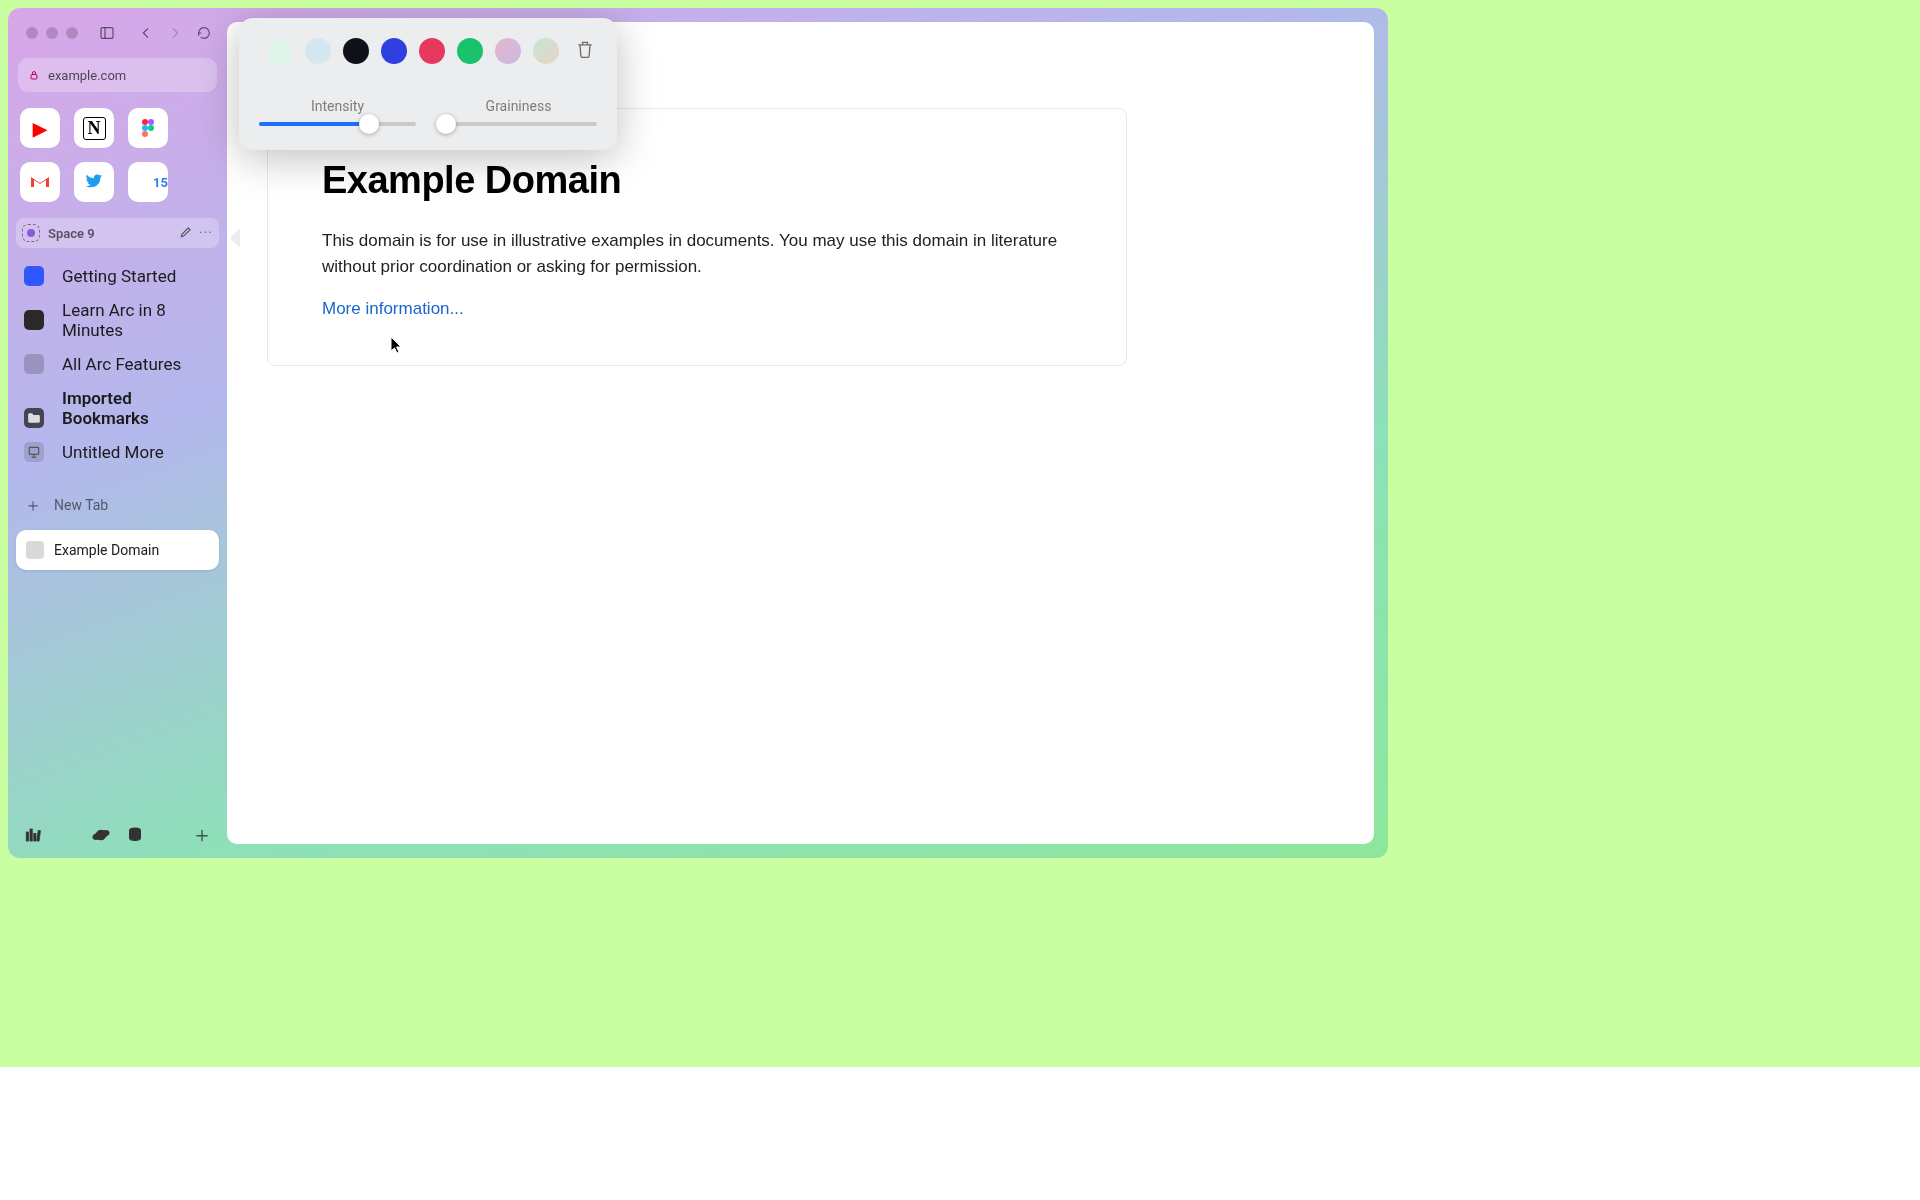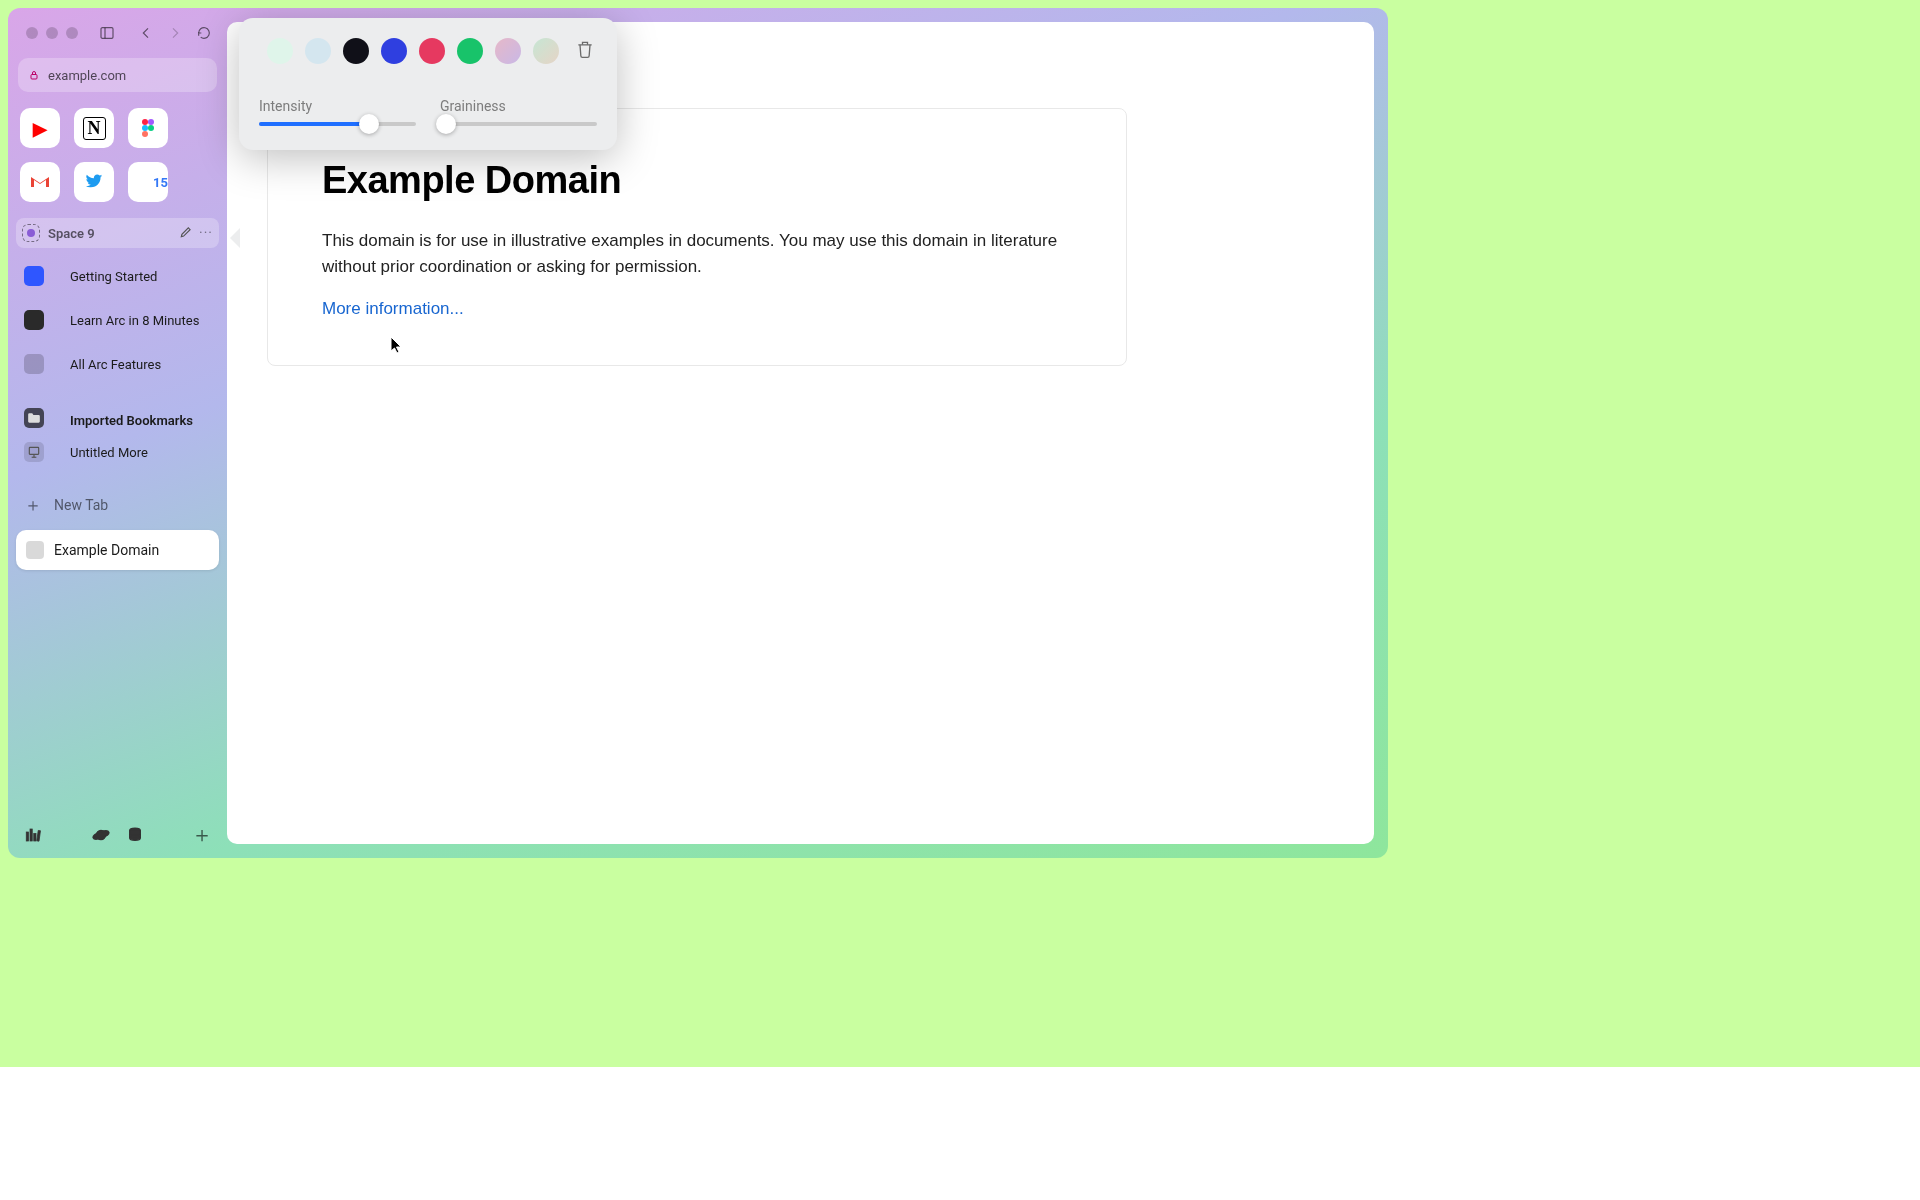--- a/index.html
+++ b/index.html
@@ -94,25 +94,25 @@
     border: 1.5px dashed rgba(0,0,0,0.45);
     display:flex; align-items:center; justify-content:center;
   }
   .space-badge-inner { width:8px;height:8px;border-radius:50%; background:#8a5cd6;}
   .space-label { font-size:13px; color: rgba(0,0,0,0.6); font-weight:600; flex:1;}
   .space-actions { display:flex; gap:6px; color: rgba(0,0,0,0.45);}
   .space-actions span{ font-size:14px;}
   
   .pinned-list { display:flex; flex-direction:column; gap:4px; }
   .pinned-item {
-    display:flex; align-items:center; gap:26px;
+    display:flex; align-items:center; gap:18px;
     height: 40px;
     padding: 0 8px;
     border-radius: 8px;
-    font-size: 13px;
+    font-size: 17px;
     color: #1b1b1b;
   }
   .pinned-item.bold { font-weight:600;align-items:flex-end; }
   .pi-icon { width:20px; height:20px; border-radius:5px; background: rgba(0,0,0,0.25); flex-shrink:0; display:flex;align-items:center;justify-content:center;}
   .pi-icon.blue{ background:#2f56ff;}
   .pi-icon.dark{ background:#2a2a2a;}
   .pi-icon.grey{ background: rgba(0,0,0,0.18);}
   .pi-icon.folder{ background:#445; color:#fff; font-size:12px;}
   .pi-icon.easel{ background: rgba(0,0,0,0.12);}
   
@@ -219,21 +219,21 @@
   }
   .cf-center-ctrl span{ width:20px; text-align:center; cursor:default;}
   
   .node{ position:absolute; border-radius:50%; }
   .node.purple{ width:34px;height:34px; background:#9a3fe0; left:145px; top:44px; box-shadow:0 0 0 4px rgba(255,255,255,0.9);}
   .node.green{ width:16px;height:16px; background:#18c648; left:110px; top:226px; box-shadow:0 0 0 3px rgba(255,255,255,0.9);}
   .node.yellow{ width:18px;height:18px; background:#f2e337; left:198px; top:222px; box-shadow:0 0 0 3px rgba(255,255,255,0.85);}
   
   .sliders{ display:flex; gap:24px; margin-top:18px; }
   .slider-col{ flex:1; }
-  .slider-label{ font-size:14px; color:#7d7d7d; margin-bottom:8px;}
+  .slider-label{ font-size:14px; color:#7d7d7d; margin-bottom:8px;text-align:center;}
   .slider-track{
     height:4px; background:#c9c9c9; border-radius:2px; position:relative;
   }
   .slider-fill{ position:absolute; left:0; top:0; height:4px; background:#1f6fff; border-radius:2px;}
   .slider-thumb{
     position:absolute; top:50%; transform:translate(-50%,-50%);
     width:20px;height:20px;border-radius:50%;
     background:#fff; box-shadow:0 1px 4px rgba(0,0,0,0.3);
   }
   

